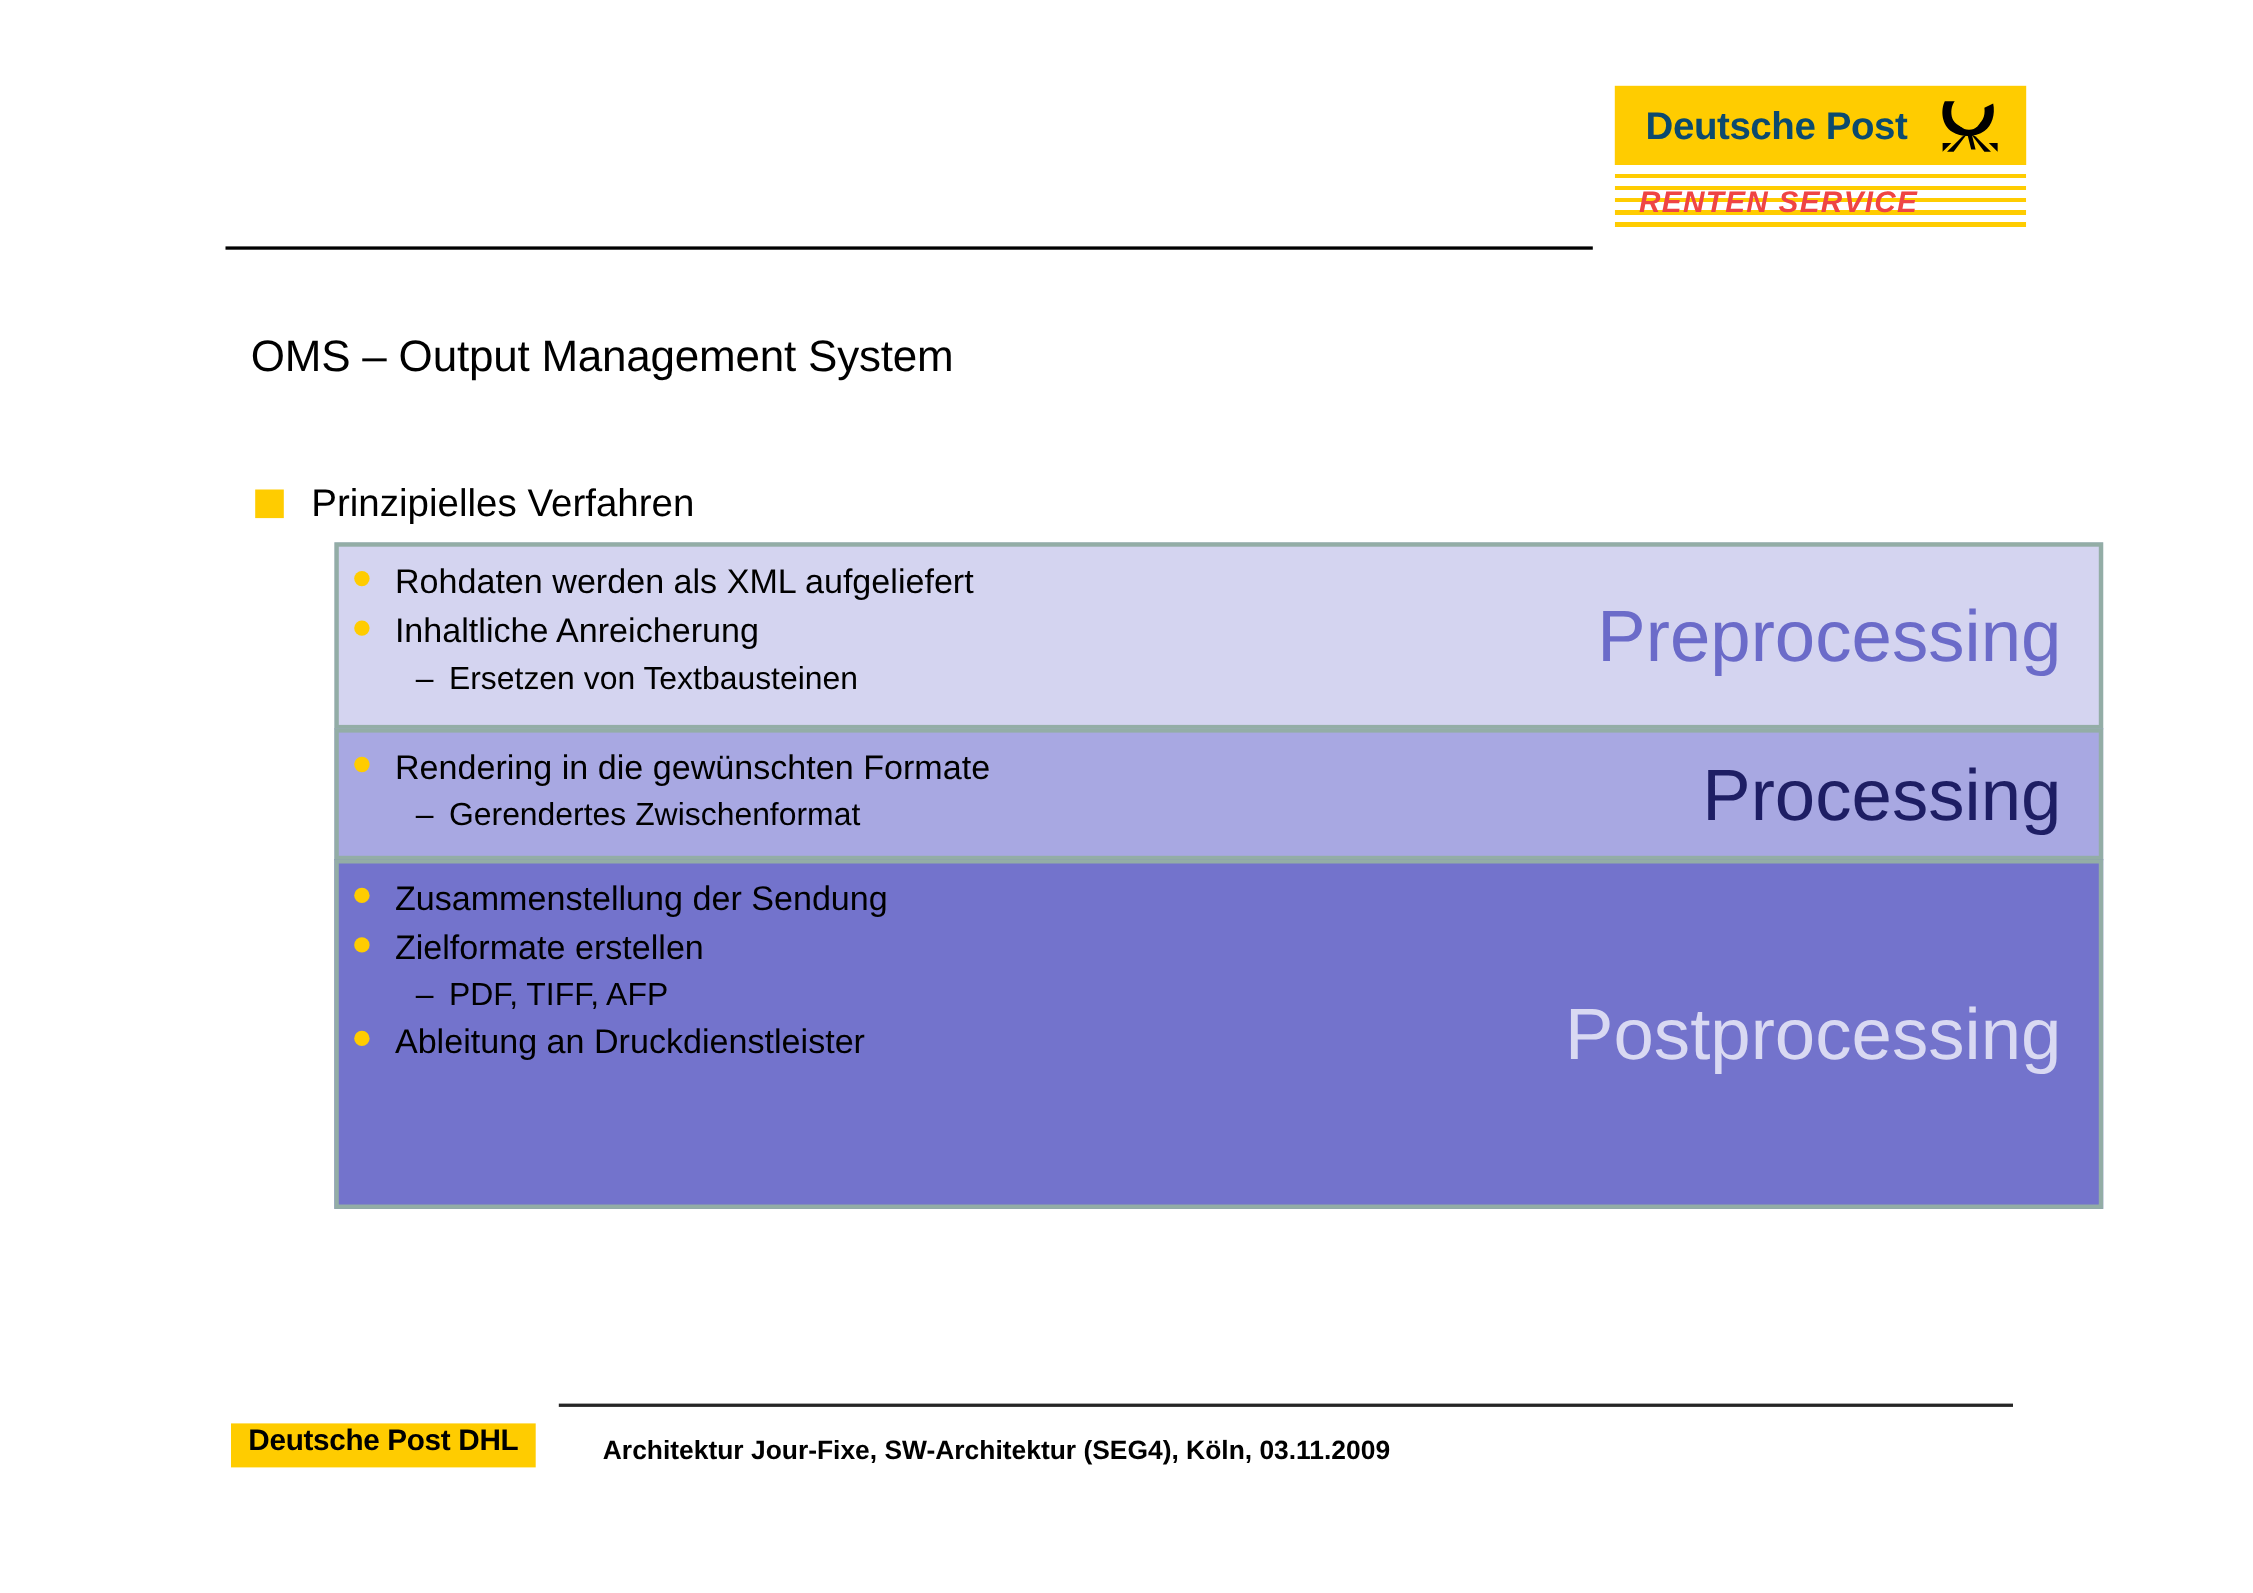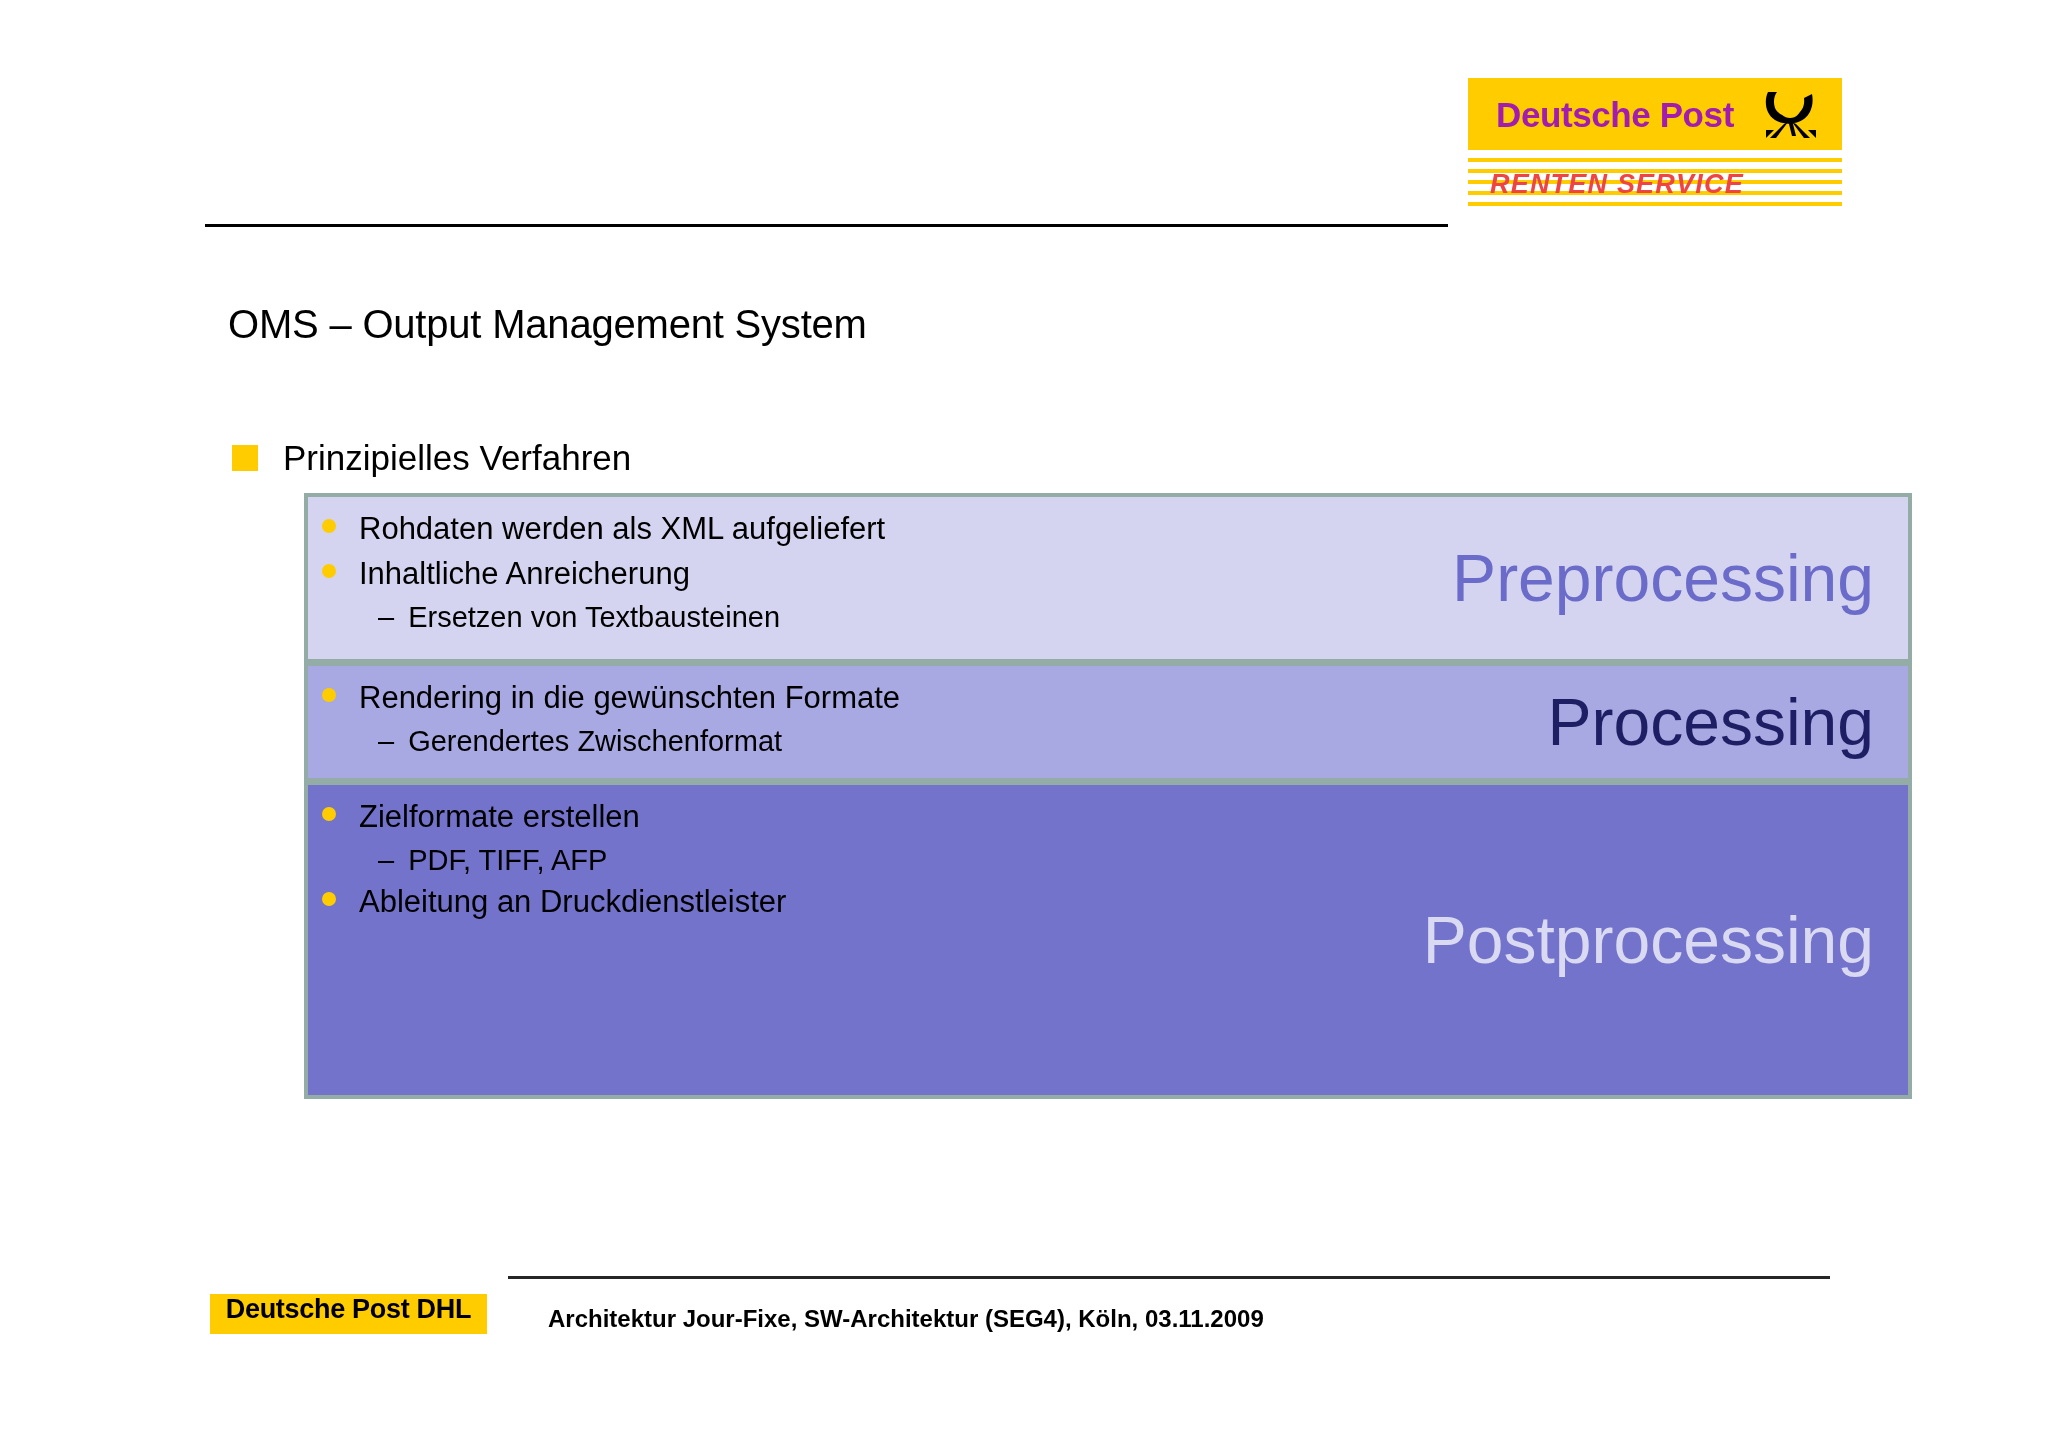--- a/index.html
+++ b/index.html
@@ -37,21 +37,21 @@
     height: 72px;
     display: flex;
     align-items: center;
     padding-left: 28px;
     box-sizing: border-box;
   }
   .logo-wordmark {
     font-family: "Liberation Sans", sans-serif;
     font-weight: bold;
     font-size: 35px;
-    color: #a21caf;
+    color: #0c4a6e;
     letter-spacing: -0.4px;
     line-height: 1;
   }
   .posthorn {
     position: absolute;
     right: 16px;
     top: 50%;
     transform: translateY(-50%);
     width: 62px;
     height: 52px;
@@ -296,20 +296,24 @@
         <span class="b2-txt">Gerendertes Zwischenformat</span>
       </div>
     </div>
     <span class="band-label">Processing</span>
   </div>
 
   <div class="band band-post">
     <div class="band-items">
       <div class="b1">
         <span class="b1-dot"></span>
+        <span class="b1-txt">Zusammenstellung der Sendung</span>
+      </div>
+      <div class="b1">
+        <span class="b1-dot"></span>
         <span class="b1-txt">Zielformate erstellen</span>
       </div>
       <div class="b2">
         <span class="b2-dash">–</span>
         <span class="b2-txt">PDF, TIFF, AFP</span>
       </div>
       <div class="b1">
         <span class="b1-dot"></span>
         <span class="b1-txt">Ableitung an Druckdienstleister</span>
       </div>

